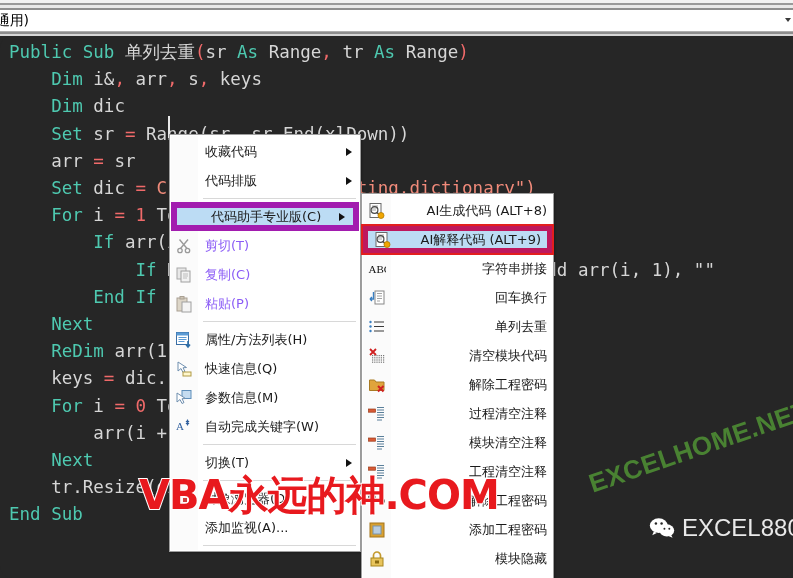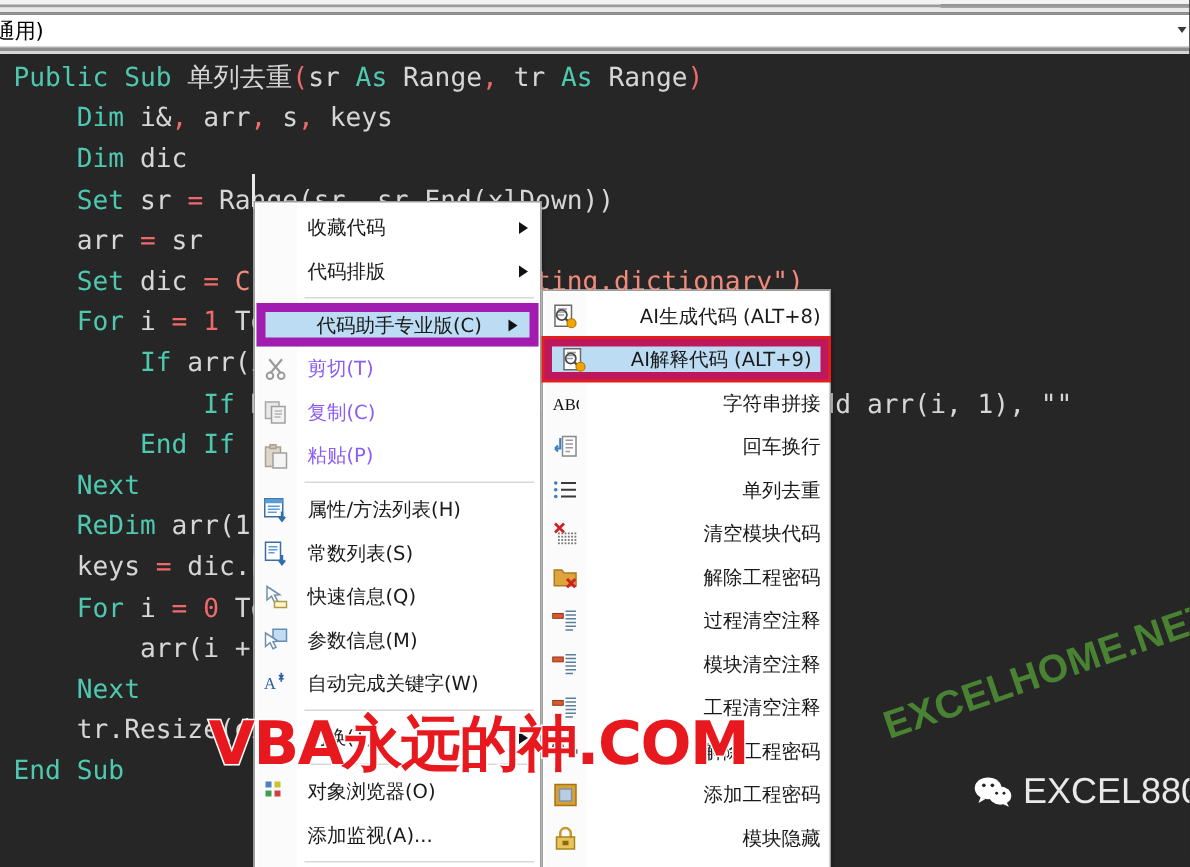--- a/index.html
+++ b/index.html
@@ -204,28 +204,20 @@
       </div>
       <div class="sep"></div>
       <div class="mi">
         <span class="ico"><svg viewBox="0 0 18 18" width="18" height="18">
             <rect x="1.5" y="1.5" width="12" height="12" fill="#ffffff" stroke="#3a6ea5"></rect>
             <rect x="1.5" y="1.5" width="12" height="3" fill="#5b9bd5"></rect>
             <path d="M3.5 6.5h8M3.5 8.5h8M3.5 10.5h6" stroke="#5b9bd5" stroke-width="1"></path>
             <path d="M13 10 l0 5 M11 13.5 l2 2.5 l2 -2.5" stroke="#2f6fa8" stroke-width="1.6" fill="none"></path>
           </svg></span>
         <span>属性/方法列表(H)</span>
-      </div>
-      <div class="mi">
-        <span class="ico"><svg viewBox="0 0 18 18" width="18" height="18">
-            <rect x="2" y="1.5" width="10" height="12" fill="#ffffff" stroke="#3a6ea5"></rect>
-            <path d="M4 4.5h6M4 6.5h6M4 8.5h4" stroke="#5b9bd5" stroke-width="1"></path>
-            <path d="M13 10 l0 5 M11 13.5 l2 2.5 l2 -2.5" stroke="#2f6fa8" stroke-width="1.6" fill="none"></path>
-          </svg></span>
-        <span>常数列表(S)</span>
       </div>
       <div class="mi">
         <span class="ico"><svg viewBox="0 0 18 18" width="18" height="18">
             <path d="M3 2 L3 11 L6 8.5 L8 12.5 L10 11.5 L8 7.8 L11.5 7.5 Z" fill="#ffffff" stroke="#6f8faf" stroke-width="1"></path>
             <rect x="8" y="12" width="8" height="4" fill="#fff7cc" stroke="#b09a46"></rect>
           </svg></span>
         <span>快速信息(Q)</span>
       </div>
       <div class="mi">
         <span class="ico"><svg viewBox="0 0 18 18" width="18" height="18">

